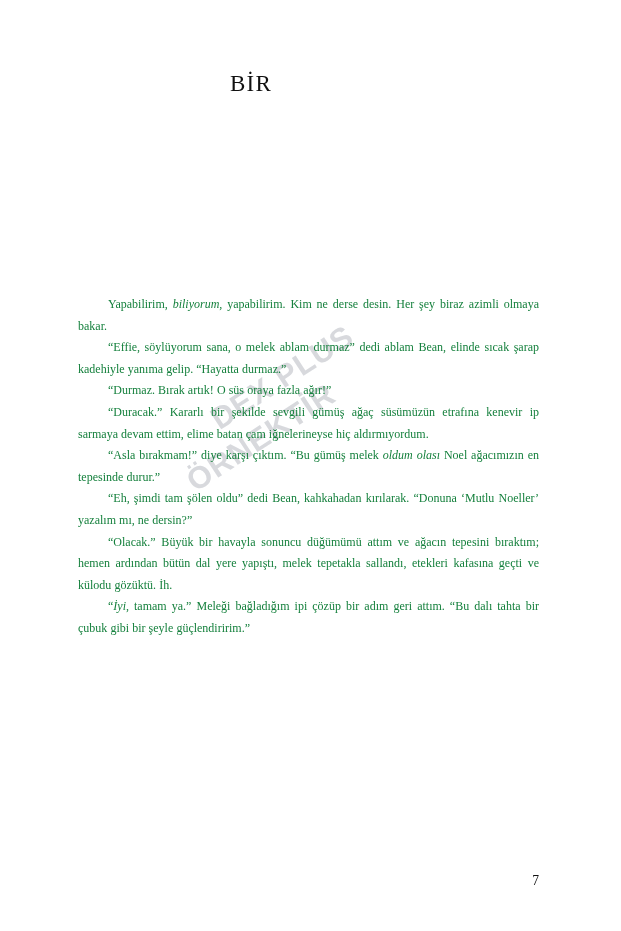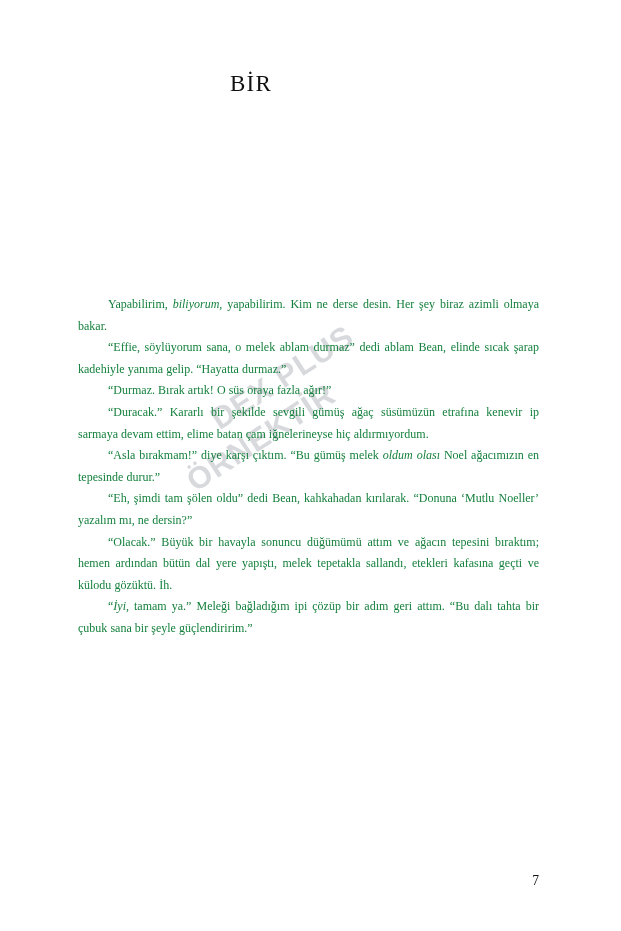--- a/index.html
+++ b/index.html
@@ -120,18 +120,18 @@
   <h1 id="chapter-title">BİR</h1>
 
   <div id="text-column">
       <p class="para"><span>Yapabilirim, </span><i>biliyorum</i><span>, yapabilirim. Kim ne derse desin. Her şey biraz azimli olmaya bakar.</span></p>
       <p class="para"><span>“Effie, söylüyorum sana, o melek ablam durmaz” dedi ablam Bean, elinde sıcak şarap kadehiyle yanıma gelip. “Hayatta durmaz.”</span></p>
       <p class="para"><span>“Durmaz. Bırak artık! O süs oraya fazla ağır!”</span></p>
       <p class="para"><span>“Duracak.” Kararlı bir şekilde sevgili gümüş ağaç süsümüzün etrafına kenevir ip sarmaya devam ettim, elime batan çam iğnelerineyse hiç aldırmıyordum.</span></p>
       <p class="para"><span>“Asla bırakmam!” diye karşı çıktım. “Bu gümüş melek </span><i>oldum olası</i><span> Noel ağacımızın en tepesinde durur.”</span></p>
       <p class="para"><span>“Eh, şimdi tam şölen oldu” dedi Bean, kahkahadan kırılarak. “Donuna ‘Mutlu Noeller’ yazalım mı, ne dersin?”</span></p>
       <p class="para"><span>“Olacak.” Büyük bir havayla sonuncu düğümümü attım ve ağacın tepesini bıraktım; hemen ardından bütün dal yere yapıştı, melek tepetakla sallandı, etekleri kafasına geçti ve külodu gözüktü. İh.</span></p>
-      <p class="para"><span>“</span><i>İyi</i><span>, tamam ya.” Meleği bağladığım ipi çözüp bir adım geri attım. “Bu dalı tahta bir çubuk sana bir şeyle güçlendiririm.”</span></p>
+      <p class="para"><span>“</span><i>İyi</i><span>, tamam ya.” Meleği bağladığım ipi çözüp bir adım geri attım. “Bu dalı tahta bir çubuk gibi bir şeyle güçlendiririm.”</span></p>
     </div>
 
   <div id="page-number">7</div>
 
 </div>
 
 </body></html>

